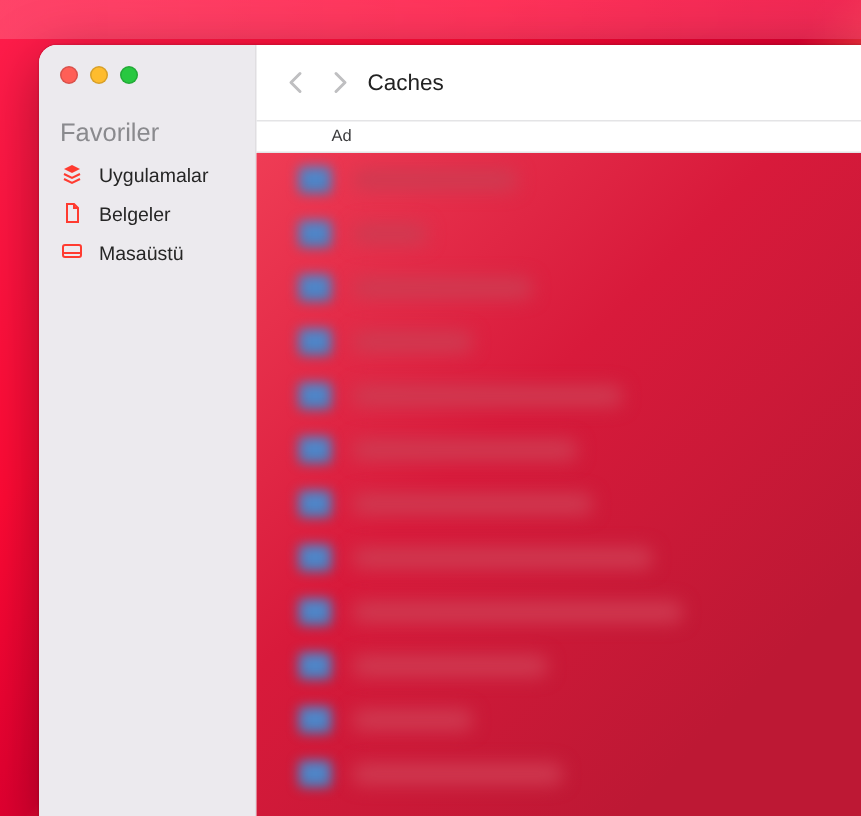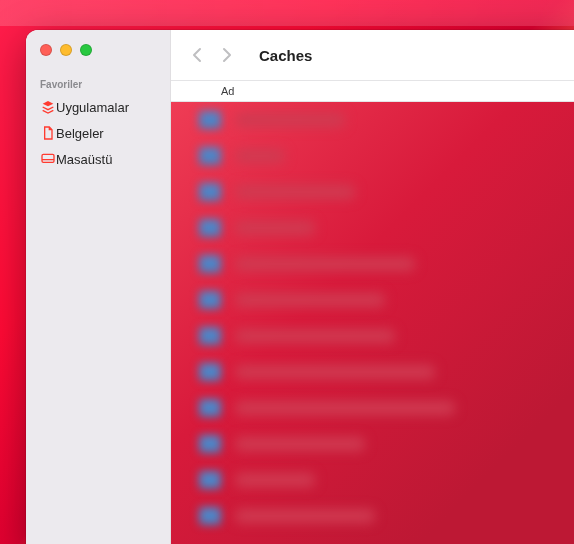--- a/index.html
+++ b/index.html
@@ -25,41 +25,41 @@
     background: #eceaee;
     border-right: 1px solid rgba(0,0,0,0.05);
     padding-top: 14px;
   }
   .traffic { display: flex; gap: 8px; padding-left: 14px; padding-bottom: 18px; }
   .tl { width: 12px; height: 12px; border-radius: 50%; border: 0.5px solid rgba(0,0,0,0.15); }
   .tl.close { background:#ff5f57; }
   .tl.min { background:#febc2e; }
   .tl.zoom { background:#28c840; }
   .section-label {
-    font-size: 10px; color:#8a8a8e; font-weight:700;
+    font-size: 17px; color:#8a8a8e; font-weight:400;
     padding: 5px 14px 4px;
   }
   .fav-item {
-    display:flex; align-items:center; gap:0;
+    display:flex; align-items:center; gap:10px;
     padding: 5px 14px; font-size:13px; color:#262626;
     cursor:pointer;
   }
   .fav-item .icon { width:16px; height:16px; display:flex; align-items:center; justify-content:center; }
   .fav-item svg { width:16px; height:16px; }
   .content { flex:1; display:flex; flex-direction:column; min-width:0; }
   .toolbar {
     height: 50px; display:flex; align-items:center; gap:6px;
     padding: 0 14px;
   }
   .navbtn {
     width:24px; height:22px; display:flex; align-items:center; justify-content:center;
     color:#bfbfc1; border-radius:5px;
   }
   .navbtn svg { width:12px; height:16px; }
-  .title { font-size:15px; font-weight:700; color:#222; margin-left:14px; }
+  .title { font-size:15px; font-weight:400; color:#222; }
   .header-row {
     height:22px; border-top:1px solid #e4e4e6; border-bottom:1px solid #e4e4e6;
     display:flex; align-items:center; font-size:11px; color:#3b3b3d;
     padding-left: 50px;
   }
   .file-area {
     position:relative; flex:1; overflow:hidden;
     background: linear-gradient(135deg, #ef3c55, #d81a3b 40%, #bd1834 80%);
   }
   .file-area .row {

